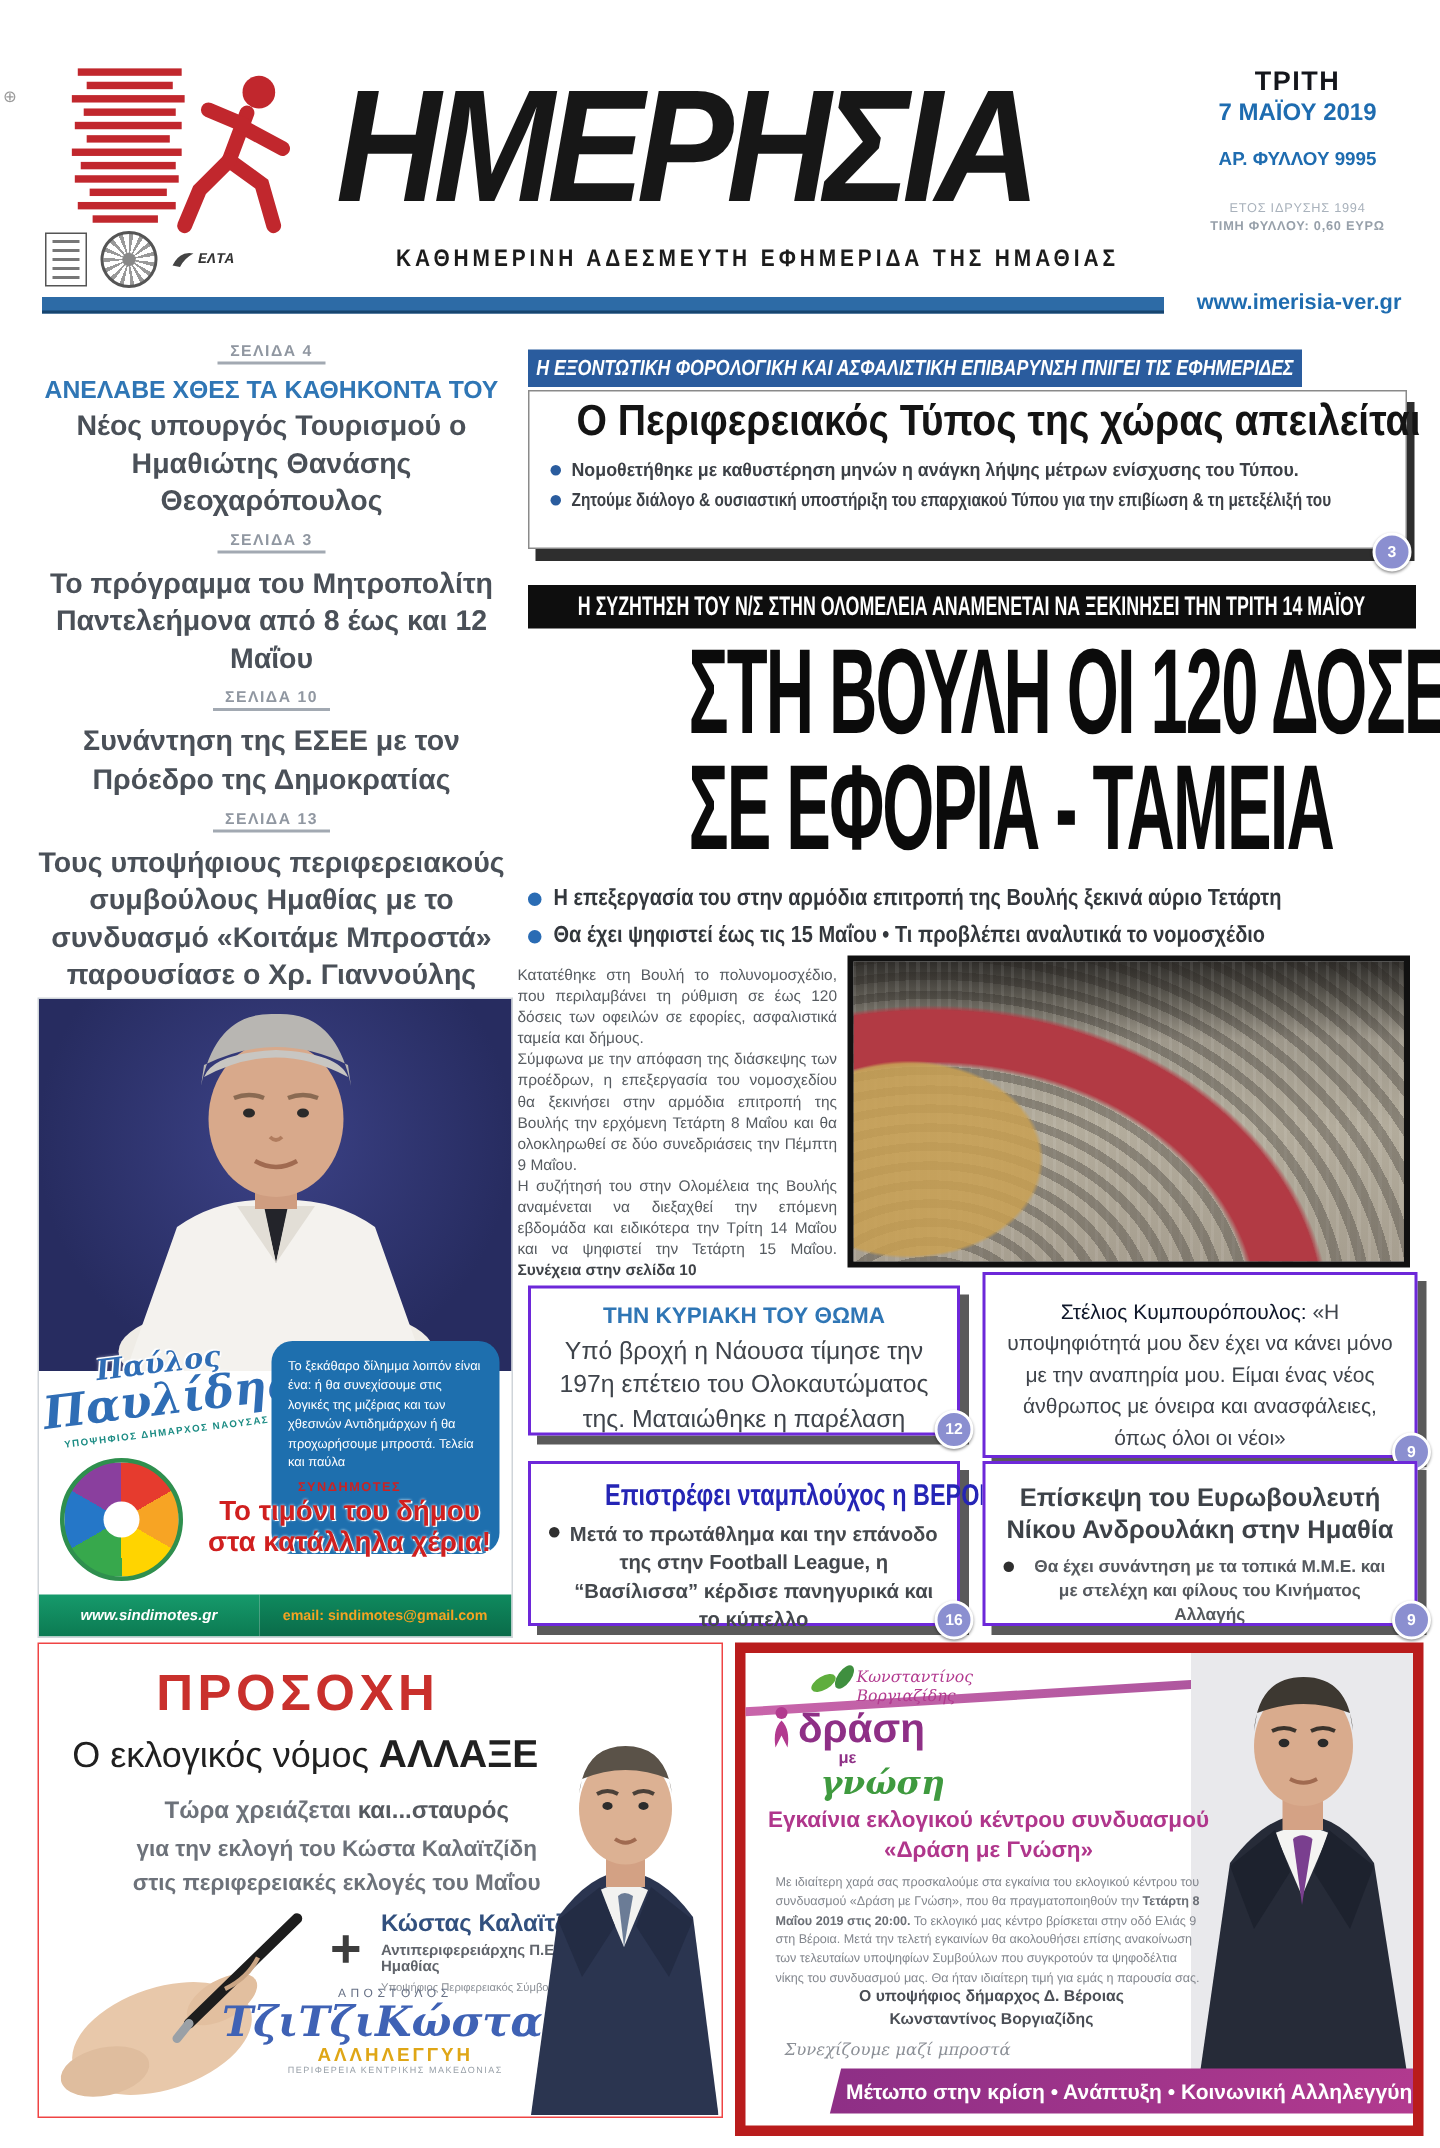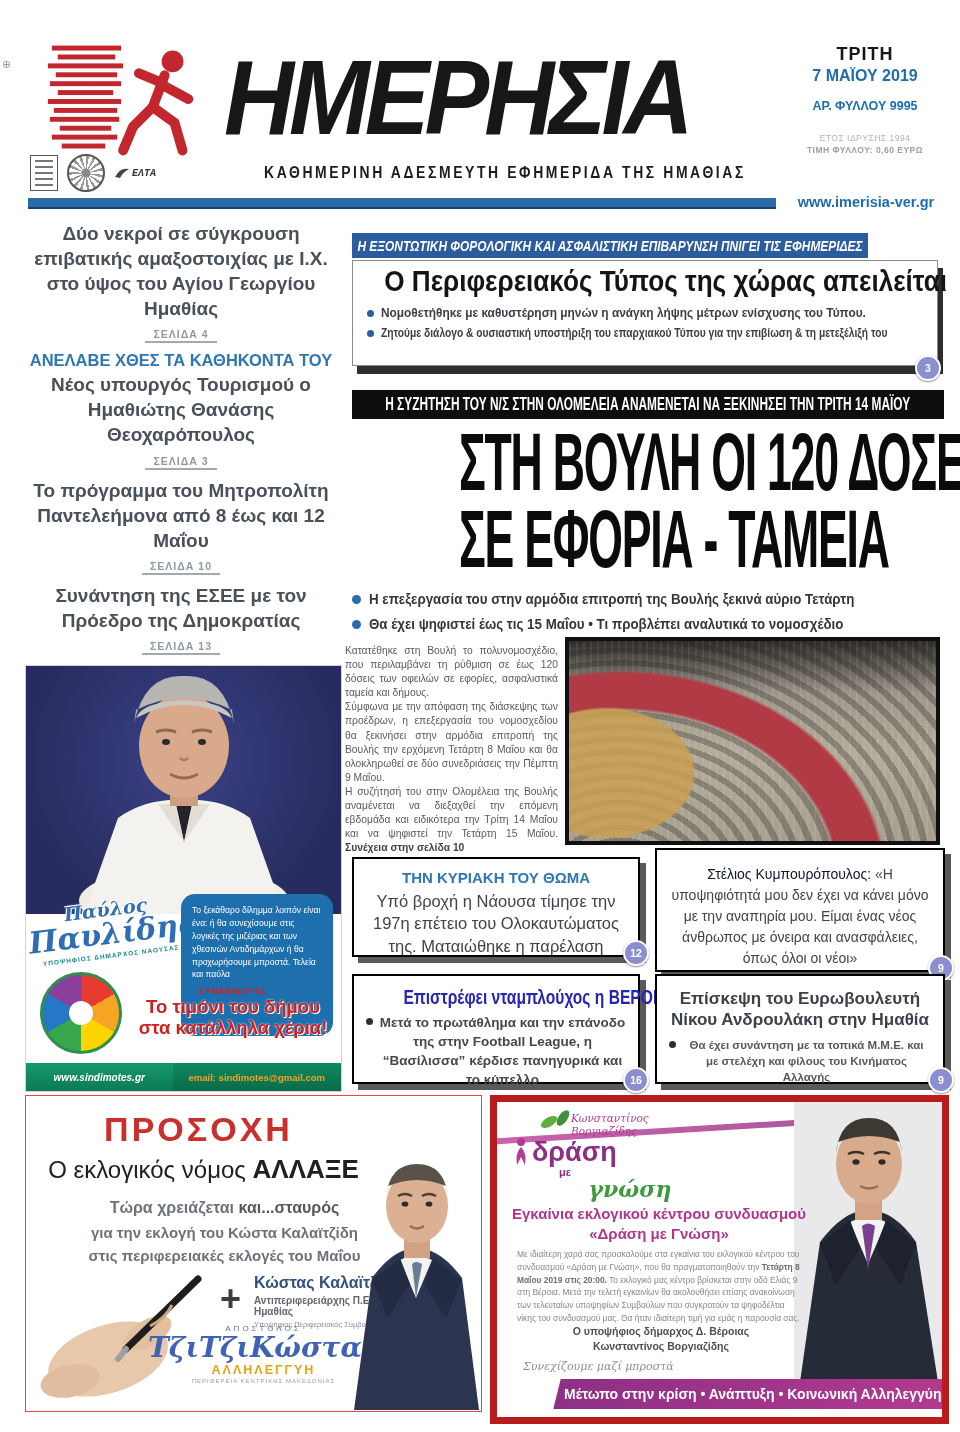--- a/index.html
+++ b/index.html
@@ -82,21 +82,21 @@
   .main-more{font-weight:bold;color:#3e4247;}
   .photo{left:565px;top:637px;width:375px;height:208px;border:4px solid #101010;box-sizing:border-box;
       background:
        radial-gradient(ellipse 150px 110px at 10% 66%, rgba(201,160,82,.85) 0 58%, rgba(201,160,82,0) 60%),
        radial-gradient(ellipse 430px 340px at 14% 120%, rgba(0,0,0,0) 50%, #b23a44 51% 61%, rgba(0,0,0,0) 62%),
        repeating-radial-gradient(ellipse 430px 340px at 14% 120%, rgba(40,36,32,.30) 0 7px, rgba(0,0,0,0) 7px 16px),
        repeating-linear-gradient(90deg, rgba(255,255,255,.08) 0 2px, rgba(0,0,0,0) 2px 7px),
        linear-gradient(180deg,#2f2d2a 0%,#55524b 10%,#9d978a 26%,#b3ac9c 55%,#a79f90 100%);}
 
   
-  .nbox{position:absolute;background:#fff;border:2px solid #000000;box-shadow:6px 6px 0 #5a5a5a;
+  .nbox{position:absolute;background:#fff;border:2px solid #6d28d9;box-shadow:6px 6px 0 #5a5a5a;
       text-align:center;box-sizing:border-box;padding:10px 12px;}
   .nbox .badge{right:-11px;bottom:-11px;}
   .box1{left:352px;top:857px;width:288px;height:100px;}
   .box1 .kicker{font-size:15px;font-weight:bold;color:#2f76b5;margin-bottom:4px;}
   .box1 .txt{font-size:16.5px;color:#3f444b;line-height:1.35;}
   .box2{left:655px;top:848px;width:290px;height:124px;padding-top:14px;}
   .box2 .txt{font-size:14px;color:#3f444b;line-height:1.5;}
   .box2 .lead{font-weight:normal;color:#0f172a;}
   .box3{left:352px;top:974px;width:288px;height:110px;}
   .box3 .head{font-size:20px;font-weight:bold;color:#2525b5;margin-bottom:5px;}
@@ -163,21 +163,21 @@
 
   
   .vor{left:490px;top:1095px;width:445px;height:315px;background:#fff;border:7px solid #b91c1c;overflow:hidden;}
   .vor-ribbon{position:absolute;left:-18px;top:22px;width:500px;height:6px;
       background:linear-gradient(90deg,#c14b9c,#8e2f86);transform:rotate(-3.5deg);opacity:.85;}
   .vor-logo{position:absolute;left:16px;top:10px;width:200px;}
   .vl-script{font-size:10.5px;font-style:italic;color:#b23a8f;font-family:"DejaVu Serif",serif;line-height:1.2;}
   .vl-drasi{font-size:27px;font-weight:bold;color:#8e2f86;line-height:1;display:flex;align-items:center;gap:3px;}
   .vl-me{font-size:11px;font-weight:bold;color:#8e2f86;margin-left:46px;line-height:1;}
   .vl-gnosi{font-size:22px;font-weight:bold;font-style:italic;color:#3f9a3f;
-      font-family:"DejaVu Serif",serif;margin-left:34px;line-height:1;text-align:center;}
+      font-family:"DejaVu Serif",serif;margin-left:34px;line-height:1;}
   .vor-head{position:absolute;left:12px;top:102px;width:300px;text-align:center;font-size:15px;
       font-weight:bold;color:#b0368c;line-height:1.3;}
   .vor-body{position:absolute;left:20px;top:146px;width:288px;font-size:8.4px;
       color:#83878e;line-height:1.52;}
   .vor-body .strong{font-weight:bold;color:#6b6f76;}
   .vor-sig{position:absolute;left:20px;top:222px;width:288px;text-align:center;font-size:10.5px;
       font-weight:bold;color:#4a4e55;line-height:1.45;}
   .vor-script{position:absolute;left:26px;top:258px;font-size:11px;font-style:italic;color:#8b8f96;
       font-family:"DejaVu Serif",serif;}
   .vor-bar{position:absolute;left:60px;right:-6px;bottom:8px;height:30px;
@@ -244,21 +244,20 @@
     <div class="m-date">7 ΜΑΪΟΥ 2019</div>
     <div class="m-issue">ΑΡ. ΦΥΛΛΟΥ 9995</div>
     <div class="m-founded">ΕΤΟΣ ΙΔΡΥΣΗΣ 1994</div>
     <div class="m-price">ΤΙΜΗ ΦΥΛΛΟΥ: 0,60 ΕΥΡΩ</div>
   </div>
 
   <div class="abs m-rule"></div>
   <div class="abs m-site">www.imerisia-ver.gr</div>
 
   <div class="abs col">
-    <div class="col-title">Δύο νεκροί σε σύγκρουση επιβατικής αμαξοστοιχίας με Ι.Χ. στο ύψος του Αγίου Γεωργίου Ημαθίας</div>
     <div><span class="col-page">ΣΕΛΙΔΑ 4</span></div>
     <div class="col-kicker">ΑΝΕΛΑΒΕ ΧΘΕΣ ΤΑ ΚΑΘΗΚΟΝΤΑ ΤΟΥ</div>
     <div class="col-title">Νέος υπουργός Τουρισμού ο Ημαθιώτης Θανάσης Θεοχαρόπουλος</div>
     <div><span class="col-page">ΣΕΛΙΔΑ 3</span></div>
     <div class="col-title">Το πρόγραμμα του Μητροπολίτη Παντελεήμονα από 8 έως και 12 Μαΐου</div>
     <div><span class="col-page">ΣΕΛΙΔΑ 10</span></div>
     <div class="col-title">Συνάντηση της ΕΣΕΕ με τον Πρόεδρο της Δημοκρατίας</div>
     <div><span class="col-page">ΣΕΛΙΔΑ 13</span></div>
     <div class="col-title">Τους υποψήφιους περιφερειακούς συμβούλους Ημαθίας με το συνδυασμό «Κοιτάμε Μπροστά» παρουσίασε ο Χρ. Γιαννούλης</div>
     <div><span class="col-page">ΣΕΛΙΔΑ 6</span></div>

